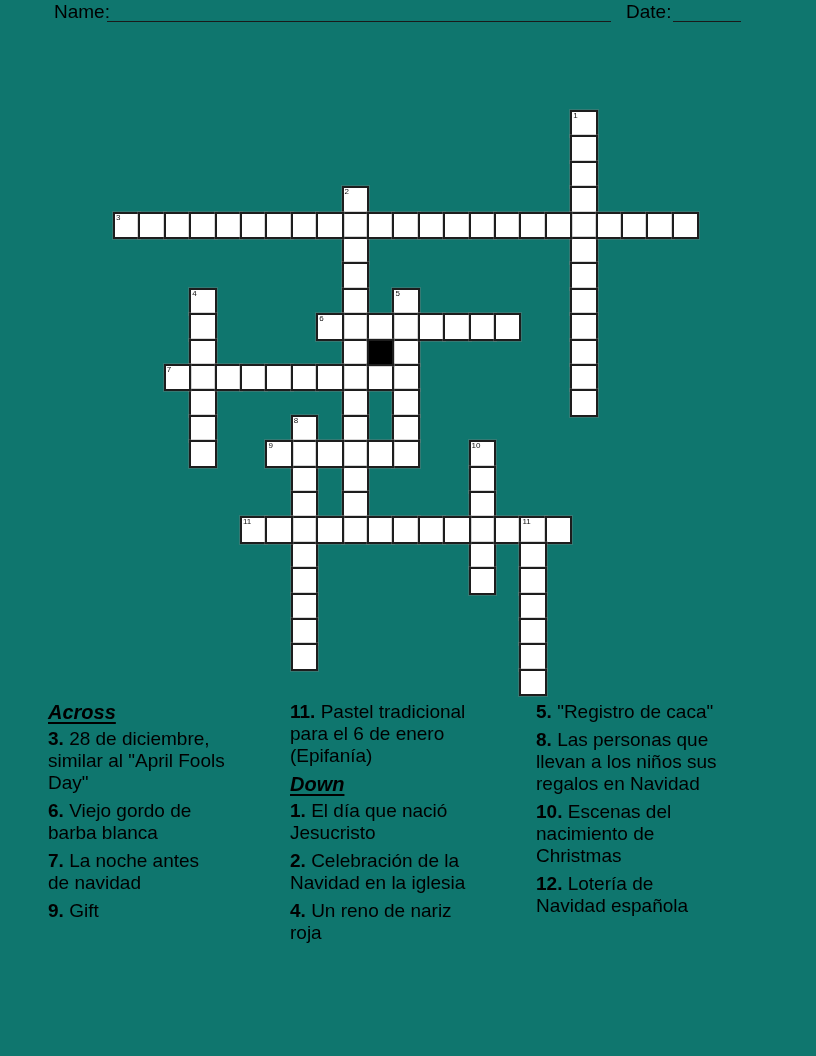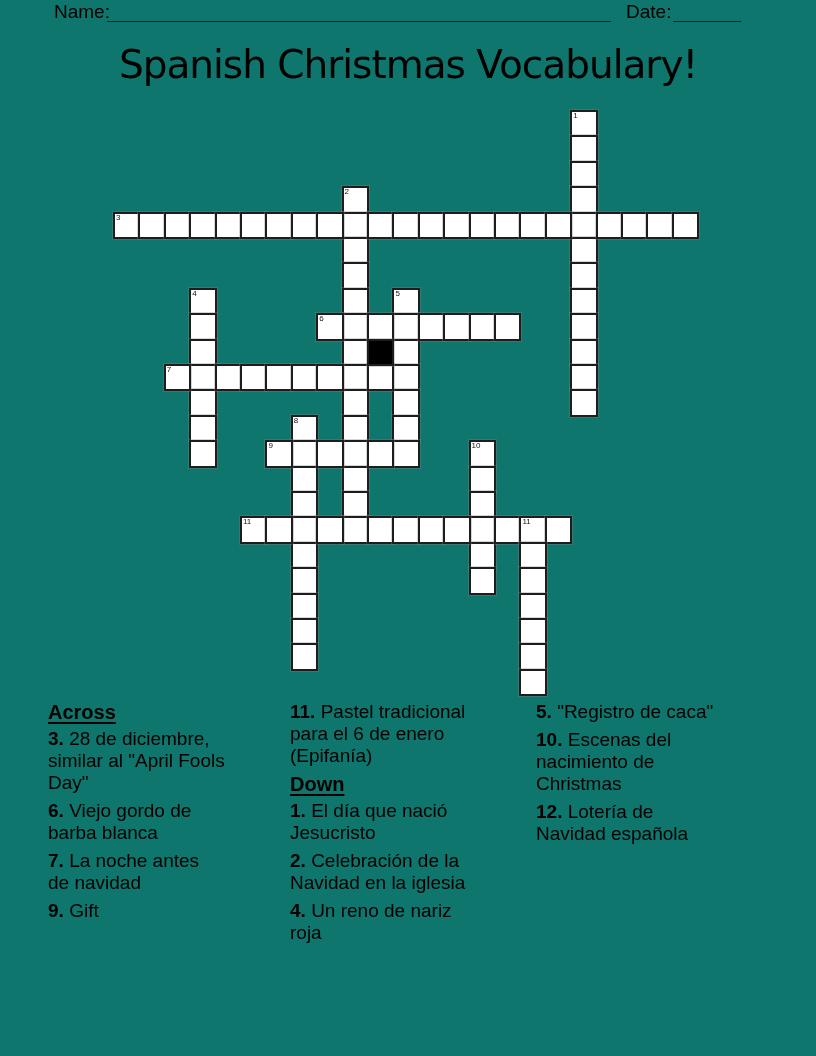--- a/index.html
+++ b/index.html
@@ -28,36 +28,35 @@
   .cell .num {
     position:absolute; left:1px; top:-1px; font-size:8px; line-height:10px;
     font-family:"Liberation Sans", sans-serif; color:#111;
   }
   .clue-col { position:absolute; top:701px; font-size:19px; line-height:22px; }
   #clue-col-1 { left:48px;  width:238px; }
   #clue-col-2 { left:290px; width:236px; }
   #clue-col-3 { left:536px; width:236px; }
   .clue-heading {
     font-weight:700; font-size:20px; margin:0 0 5px 0;
-    text-decoration:underline; text-decoration-thickness:2px; text-underline-offset:3px;
+    text-decoration:underline; text-decoration-thickness:2px; text-underline-offset:3px;font-style:italic;
   }
   .clue { margin:0 0 6px 0; }
   .clue-num { font-weight:700; }
   .clue-text { white-space:pre-line; }
 </style>
 </head>
 <body>
 
 <div class="page">
   <span class="hdr-label" id="name-label">Name:</span>
   <div class="blank-line" id="name-line"></div>
   <span class="hdr-label" id="date-label">Date:</span>
   <div class="blank-line" id="date-line"></div>
 
-  <div class="title">Spanish Christmas Vocabulary!</div>
 
   <div id="grid">
       <div class="cell" style="left: 570.2px; top: 110px; width: 27.4px; height: 27.4px;">
         <span class="num">1</span>
       </div>
       <div class="cell" style="left: 570.2px; top: 135.4px; width: 27.4px; height: 27.4px;"></div>
       <div class="cell" style="left: 570.2px; top: 160.8px; width: 27.4px; height: 27.4px;"></div>
       <div class="cell" style="left: 570.2px; top: 186.2px; width: 27.4px; height: 27.4px;"></div>
       <div class="cell" style="left: 570.2px; top: 211.6px; width: 27.4px; height: 27.4px;"></div>
       <div class="cell" style="left: 570.2px; top: 237px; width: 27.4px; height: 27.4px;"></div>
@@ -207,19 +206,22 @@
       <div class="clue-heading">Down</div>
       <div class="clue"><span class="clue-num">1.</span> <span class="clue-text">El día que nació
 Jesucristo</span></div>
       <div class="clue"><span class="clue-num">2.</span> <span class="clue-text">Celebración de la
 Navidad en la iglesia</span></div>
       <div class="clue"><span class="clue-num">4.</span> <span class="clue-text">Un reno de nariz
 roja</span></div>
     </div>
   <div class="clue-col" id="clue-col-3">
       <div class="clue"><span class="clue-num">5.</span> <span class="clue-text">"Registro de caca"</span></div>
+      <div class="clue"><span class="clue-num">8.</span> <span class="clue-text">Las personas que
+llevan a los niños sus
+regalos en Navidad</span></div>
       <div class="clue"><span class="clue-num">10.</span> <span class="clue-text">Escenas del
 nacimiento de
 Christmas</span></div>
       <div class="clue"><span class="clue-num">12.</span> <span class="clue-text">Lotería de
 Navidad española</span></div>
     </div>
 </div>
 
 </body></html>

